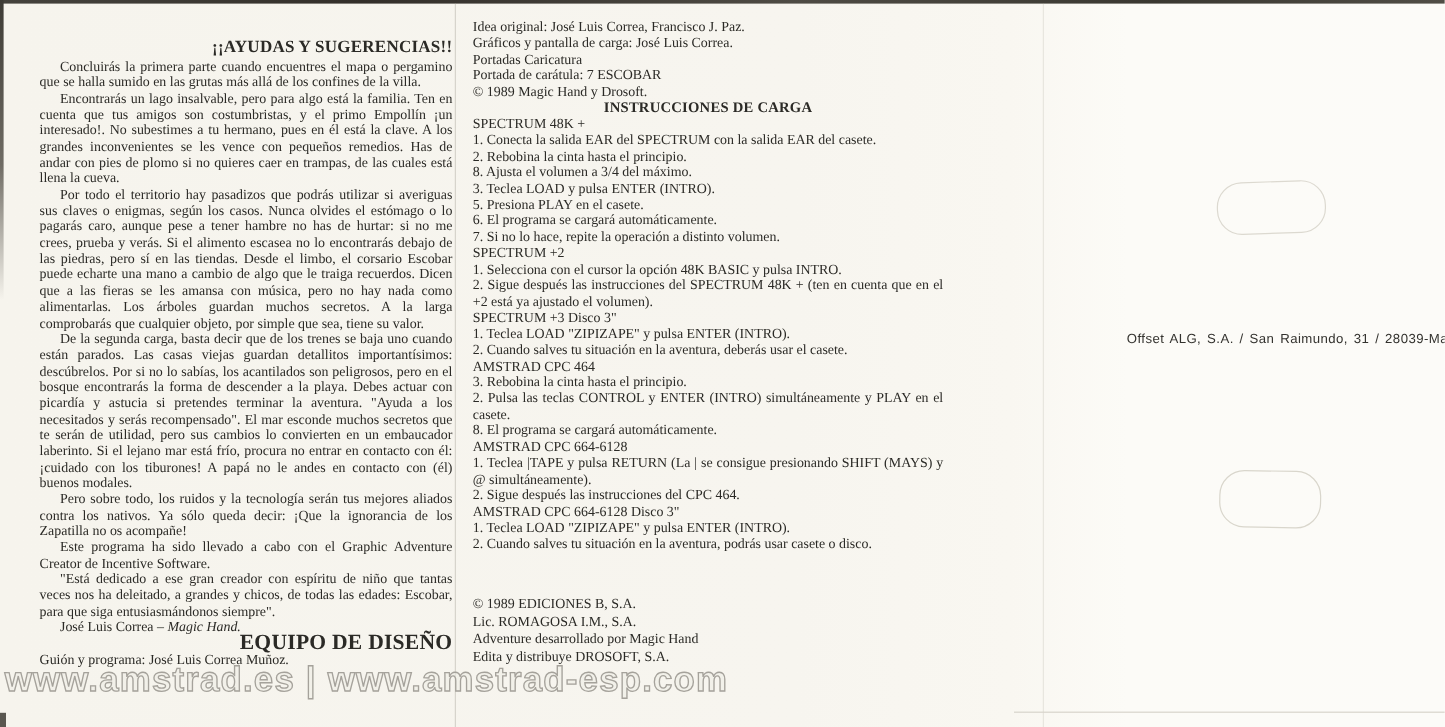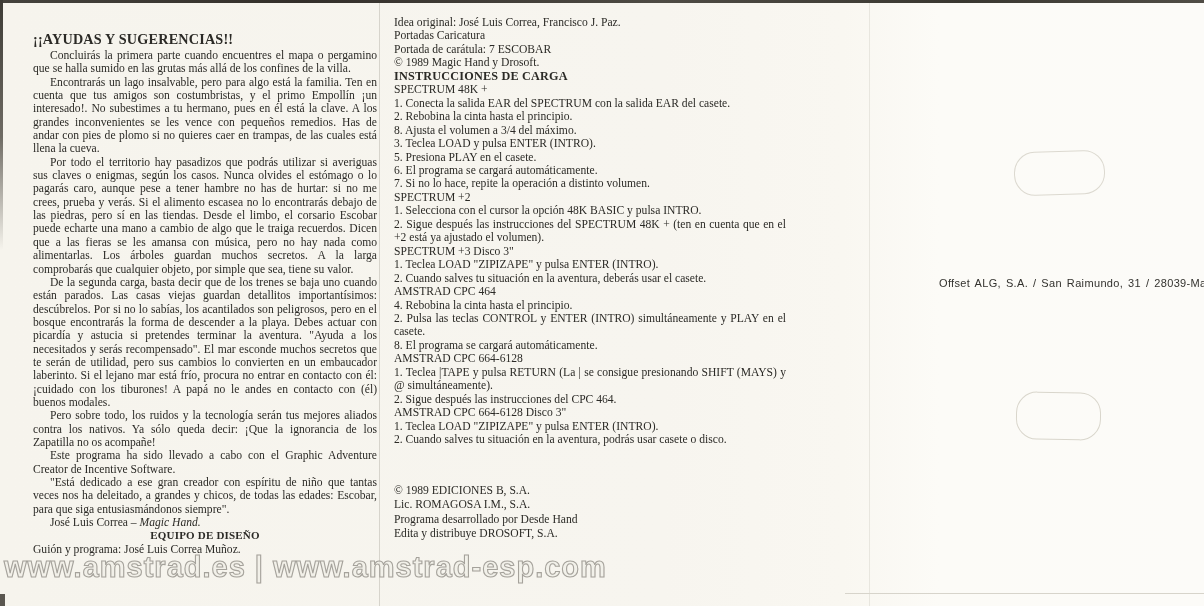--- a/index.html
+++ b/index.html
@@ -12,30 +12,30 @@
   .edge-top{position:absolute;top:0;left:0;width:1204px;height:3px;
     background:linear-gradient(90deg,#45433d,#332f2a 25%,#4e4b44 55%,#3a3831 80%,#504d46);}
   .edge-left{position:absolute;top:0;left:0;width:3px;height:250px;
     background:linear-gradient(#3d3b35,#6f6c64 55%,rgba(150,148,140,0));}
   .fold{position:absolute;top:3px;height:603px;width:1px;}
   .fold-1{left:379px;background:rgba(176,172,162,0.45);}
   .fold-2{left:869px;background:rgba(188,184,174,0.28);}
 
   .col-left{position:absolute;left:33px;top:31px;width:344px;
     font-size:11.6px;line-height:13.35px;text-align:justify;}
-  .col-left h1{font-size:14.2px;line-height:16px;margin:0 0 2px 0;font-weight:bold;letter-spacing:0.2px;text-align:left;}
+  .col-left h1{font-size:14.2px;line-height:16px;margin:0 0 2px 0;font-weight:bold;letter-spacing:0.2px;text-align:right;}
   .col-left p{margin:0;text-indent:17px;}
   .col-left p.noindent{text-indent:0;}
-  .col-left h2{font-size:11px;line-height:13.5px;margin:0;font-weight:bold;text-align:center;letter-spacing:0.2px;}
+  .col-left h2{font-size:18px;line-height:13.5px;margin:0;font-weight:bold;text-align:right;letter-spacing:0.2px;}
   .sig i{font-style:italic;}
 
   .col-mid{position:absolute;left:394px;top:16px;width:392px;
     font-size:11.6px;line-height:13.45px;text-align:justify;}
   .col-mid .line{margin:0;}
-  .col-mid h2{font-size:12.2px;line-height:13.45px;margin:0;font-weight:bold;text-align:left;letter-spacing:0.2px;}
+  .col-mid h2{font-size:12.2px;line-height:13.45px;margin:0;font-weight:bold;text-align:center;letter-spacing:0.2px;}
   .mid-footer{margin-top:37px;line-height:14.6px;}
 
   .printer-line{position:absolute;left:891px;top:277px;
     font-family:"Liberation Sans", sans-serif;font-size:11px;color:#33322e;
     letter-spacing:0.35px;word-spacing:1.5px;white-space:nowrap;margin-left:48px;}
 
   .diecut{position:absolute;border:1px solid #d9d6cc;background:transparent;}
   .diecut-1{left:1014px;top:151px;width:89px;height:42px;border-radius:21px;transform:rotate(-2deg);border-color:#dcd9d0;}
   .diecut-2{left:1016px;top:392px;width:83px;height:46px;border-radius:21px;transform:rotate(1deg);}
 
@@ -64,20 +64,21 @@
   <p>Pero sobre todo, los ruidos y la tecnología serán tus mejores aliados contra los nativos. Ya sólo queda decir: ¡Que la ignorancia de los Zapatilla no os acompañe!</p>
   <p>Este programa ha sido llevado a cabo con el Graphic Adventure Creator de Incentive Software.</p>
   <p>"Está dedicado a ese gran creador con espíritu de niño que tantas veces nos ha deleitado, a grandes y chicos, de todas las edades: Escobar, para que siga entusiasmándonos siempre".</p>
   <p class="sig"><span>José Luis Correa – </span><i>Magic Hand.</i></p>
   <h2>EQUIPO DE DISEÑO</h2>
   <p class="noindent">Guión y programa: José Luis Correa Muñoz.</p>
 </div>
 
 <div class="col-mid">
   <div class="line">Idea original: José Luis Correa, Francisco J. Paz.</div>
+  <div class="line">Gráficos y pantalla de carga: José Luis Correa.</div>
   <div class="line">Portadas Caricatura</div>
   <div class="line">Portada de carátula: 7 ESCOBAR</div>
   <div class="line">© 1989 Magic Hand y Drosoft.</div>
   <h2>INSTRUCCIONES DE CARGA</h2>
 
   <div class="line">SPECTRUM 48K +</div>
   <div class="line">1. Conecta la salida EAR del SPECTRUM con la salida EAR del casete.</div>
   <div class="line">2. Rebobina la cinta hasta el principio.</div>
   <div class="line">8. Ajusta el volumen a 3/4 del máximo.</div>
   <div class="line">3. Teclea LOAD y pulsa ENTER (INTRO).</div>
@@ -87,36 +88,36 @@
 
   <div class="line">SPECTRUM +2</div>
   <div class="line">1. Selecciona con el cursor la opción 48K BASIC y pulsa INTRO.</div>
   <div class="line">2. Sigue después las instrucciones del SPECTRUM 48K + (ten en cuenta que en el +2 está ya ajustado el volumen).</div>
 
   <div class="line">SPECTRUM +3 Disco 3"</div>
   <div class="line">1. Teclea LOAD "ZIPIZAPE" y pulsa ENTER (INTRO).</div>
   <div class="line">2. Cuando salves tu situación en la aventura, deberás usar el casete.</div>
 
   <div class="line">AMSTRAD CPC 464</div>
-  <div class="line">4. Rebobina la cinta hasta el principio.</div>
+  <div class="line">3. Rebobina la cinta hasta el principio.</div>
   <div class="line">2. Pulsa las teclas CONTROL y ENTER (INTRO) simultáneamente y PLAY en el casete.</div>
   <div class="line">8. El programa se cargará automáticamente.</div>
 
   <div class="line">AMSTRAD CPC 664-6128</div>
   <div class="line">1. Teclea |TAPE y pulsa RETURN (La | se consigue presionando SHIFT (MAYS) y @ simultáneamente).</div>
   <div class="line">2. Sigue después las instrucciones del CPC 464.</div>
 
   <div class="line">AMSTRAD CPC 664-6128 Disco 3"</div>
   <div class="line">1. Teclea LOAD "ZIPIZAPE" y pulsa ENTER (INTRO).</div>
   <div class="line">2. Cuando salves tu situación en la aventura, podrás usar casete o disco.</div>
 
   <div class="mid-footer">
     <div class="line">© 1989 EDICIONES B, S.A.</div>
     <div class="line">Lic. ROMAGOSA I.M., S.A.</div>
-    <div class="line">Programa desarrollado por Desde Hand</div>
+    <div class="line">Adventure desarrollado por Magic Hand</div>
     <div class="line">Edita y distribuye DROSOFT, S.A.</div>
   </div>
 </div>
 
 <div class="printer-line">Offset ALG, S.A. / San Raimundo, 31 / 28039-Madrid</div>
 <div class="diecut diecut-1"></div>
 <div class="diecut diecut-2"></div>
 <div class="bottom-line"></div>
 <div class="corner-mark"></div>
 <div class="watermark">www.amstrad.es | www.amstrad-esp.com</div>

